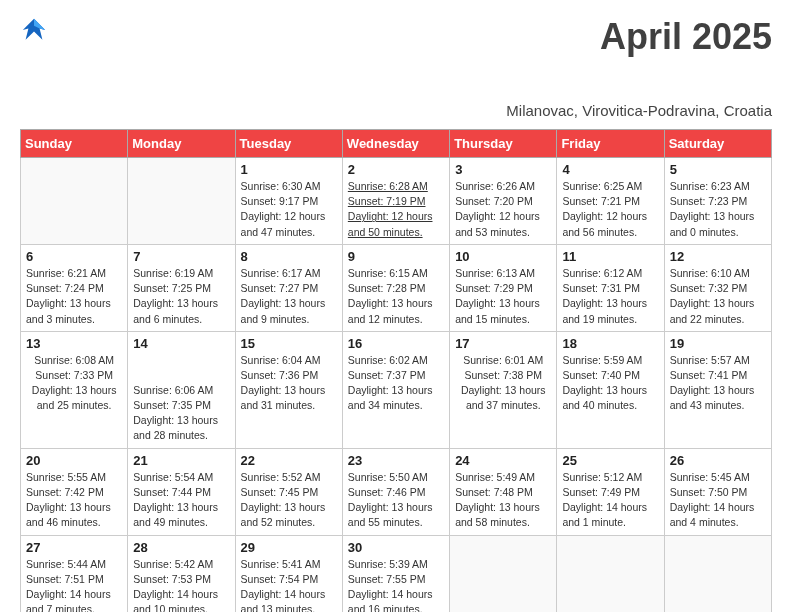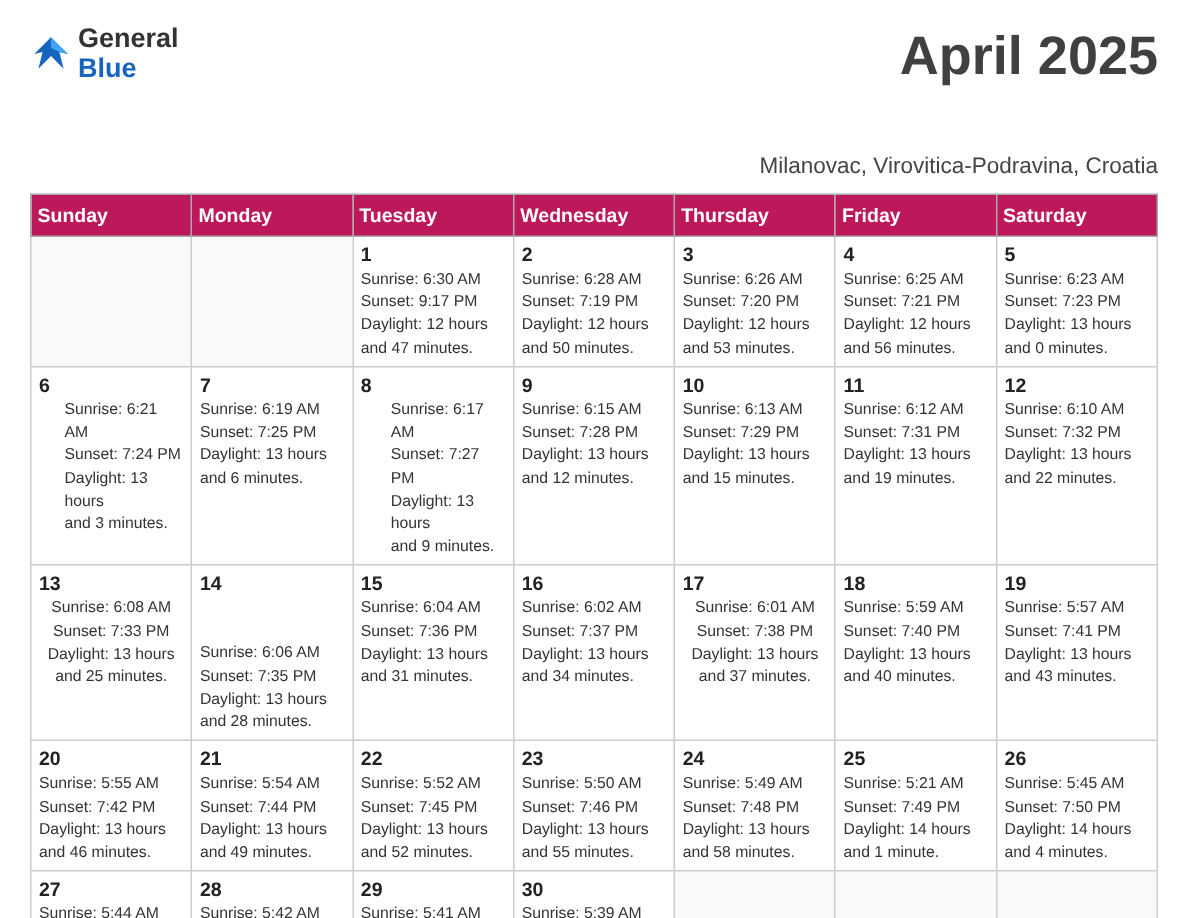--- a/index.html
+++ b/index.html
@@ -52,21 +52,21 @@
       font-size: 15px;
       color: #444;
       margin-top: 44px;
     }
     .calendar {
       width: 100%;
       border-collapse: collapse;
       table-layout: fixed;
     }
     .calendar th {
-      background-color: #be185d;
+      background-color: #ef4444;
       color: #fff;
       font-size: 13px;
       font-weight: bold;
       padding: 6px 4px;
       text-align: left;
       border: 1px solid #aaa;
     }
     .calendar td {
       border: 1px solid #ccc;
       vertical-align: top;
@@ -94,24 +94,20 @@
   </style>
 </head>
 <body>
 
 <div class="header">
   <div class="logo">
     <svg class="logo-bird" viewBox="0 0 40 40">
       <polygon points="20,4 36,20 28,18 32,34 20,22 8,34 12,18 4,20" fill="#1565c0"></polygon>
       <polygon points="20,4 36,20 28,18 20,14" fill="#42a5f5"></polygon>
     </svg>
-    <div class="logo-text">
-      <span class="logo-general">General</span>
-      <span class="logo-blue">Blue</span>
-    </div>
   </div>
   <div class="title-block">
     <div class="title-month">April 2025</div>
     <div class="title-location">Milanovac, Virovitica-Podravina, Croatia</div>
   </div>
 </div>
 
 <table class="calendar">
   <thead>
     <tr>
@@ -130,21 +126,21 @@
         <td class="empty"></td>
         <td>
           <span class="day-number">1</span>
           <div class="day-detail" style="white-space: pre-line;">Sunrise: 6:30 AM
 Sunset: 9:17 PM
 Daylight: 12 hours
 and 47 minutes.</div>
         </td>
         <td>
           <span class="day-number">2</span>
-          <div class="day-detail" style="white-space: pre-line;">Sunrise: 6:28 AM
+          <div class="day-detail" style="white-space: pre-line; text-decoration: underline;">Sunrise: 6:28 AM
 Sunset: 7:19 PM
 Daylight: 12 hours
 and 50 minutes.</div>
         </td>
         <td>
           <span class="day-number">3</span>
           <div class="day-detail" style="white-space: pre-line;">Sunrise: 6:26 AM
 Sunset: 7:20 PM
 Daylight: 12 hours
 and 53 minutes.</div>
@@ -160,35 +156,35 @@
           <span class="day-number">5</span>
           <div class="day-detail" style="white-space: pre-line;">Sunrise: 6:23 AM
 Sunset: 7:23 PM
 Daylight: 13 hours
 and 0 minutes.</div>
         </td>
       </tr>
       <tr>
         <td>
           <span class="day-number">6</span>
-          <div class="day-detail" style="white-space: pre-line; margin-left: 17px;">Sunrise: 6:21 AM
+          <div class="day-detail" style="white-space: pre-line;">Sunrise: 6:21 AM
 Sunset: 7:24 PM
 Daylight: 13 hours
 and 3 minutes.</div>
         </td>
         <td>
           <span class="day-number">7</span>
           <div class="day-detail" style="white-space: pre-line;">Sunrise: 6:19 AM
 Sunset: 7:25 PM
 Daylight: 13 hours
 and 6 minutes.</div>
         </td>
         <td>
           <span class="day-number">8</span>
-          <div class="day-detail" style="white-space: pre-line; margin-left: 20px;">Sunrise: 6:17 AM
+          <div class="day-detail" style="white-space: pre-line;">Sunrise: 6:17 AM
 Sunset: 7:27 PM
 Daylight: 13 hours
 and 9 minutes.</div>
         </td>
         <td>
           <span class="day-number">9</span>
           <div class="day-detail" style="white-space: pre-line;">Sunrise: 6:15 AM
 Sunset: 7:28 PM
 Daylight: 13 hours
 and 12 minutes.</div>
@@ -297,21 +293,21 @@
         </td>
         <td>
           <span class="day-number">24</span>
           <div class="day-detail" style="white-space: pre-line;">Sunrise: 5:49 AM
 Sunset: 7:48 PM
 Daylight: 13 hours
 and 58 minutes.</div>
         </td>
         <td>
           <span class="day-number">25</span>
-          <div class="day-detail" style="white-space: pre-line;">Sunrise: 5:21 AM
+          <div class="day-detail" style="white-space: pre-line;">Sunrise: 5:12 AM
 Sunset: 7:49 PM
 Daylight: 14 hours
 and 1 minute.</div>
         </td>
         <td>
           <span class="day-number">26</span>
           <div class="day-detail" style="white-space: pre-line;">Sunrise: 5:45 AM
 Sunset: 7:50 PM
 Daylight: 14 hours
 and 4 minutes.</div>

